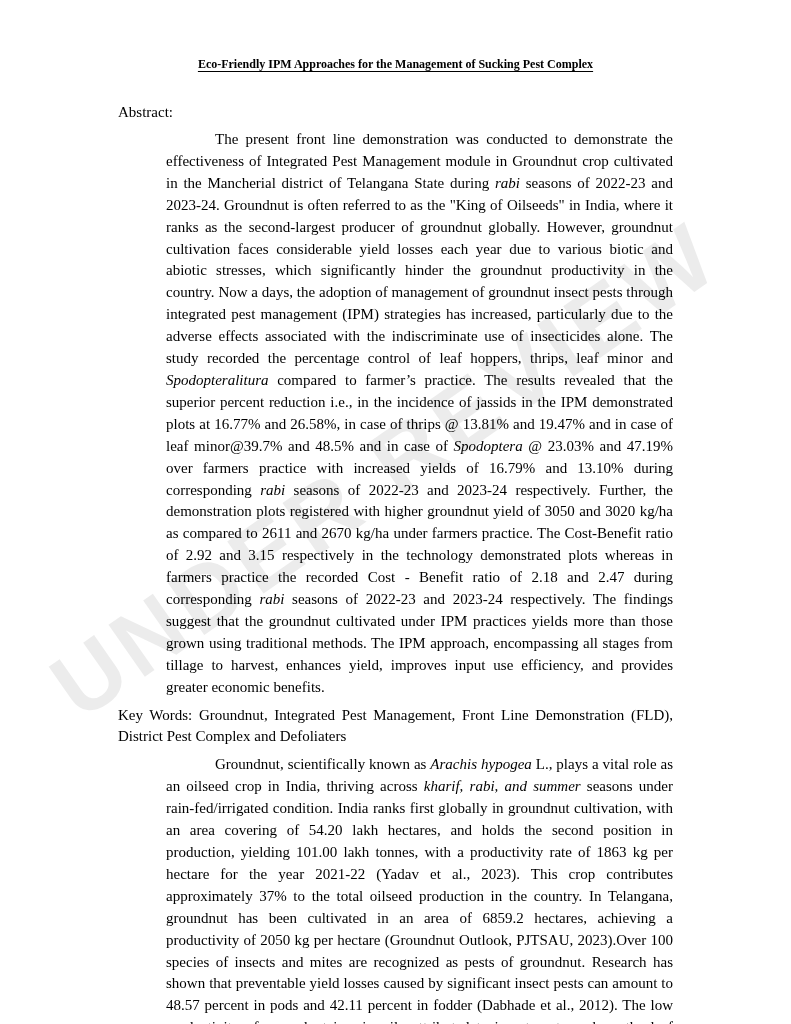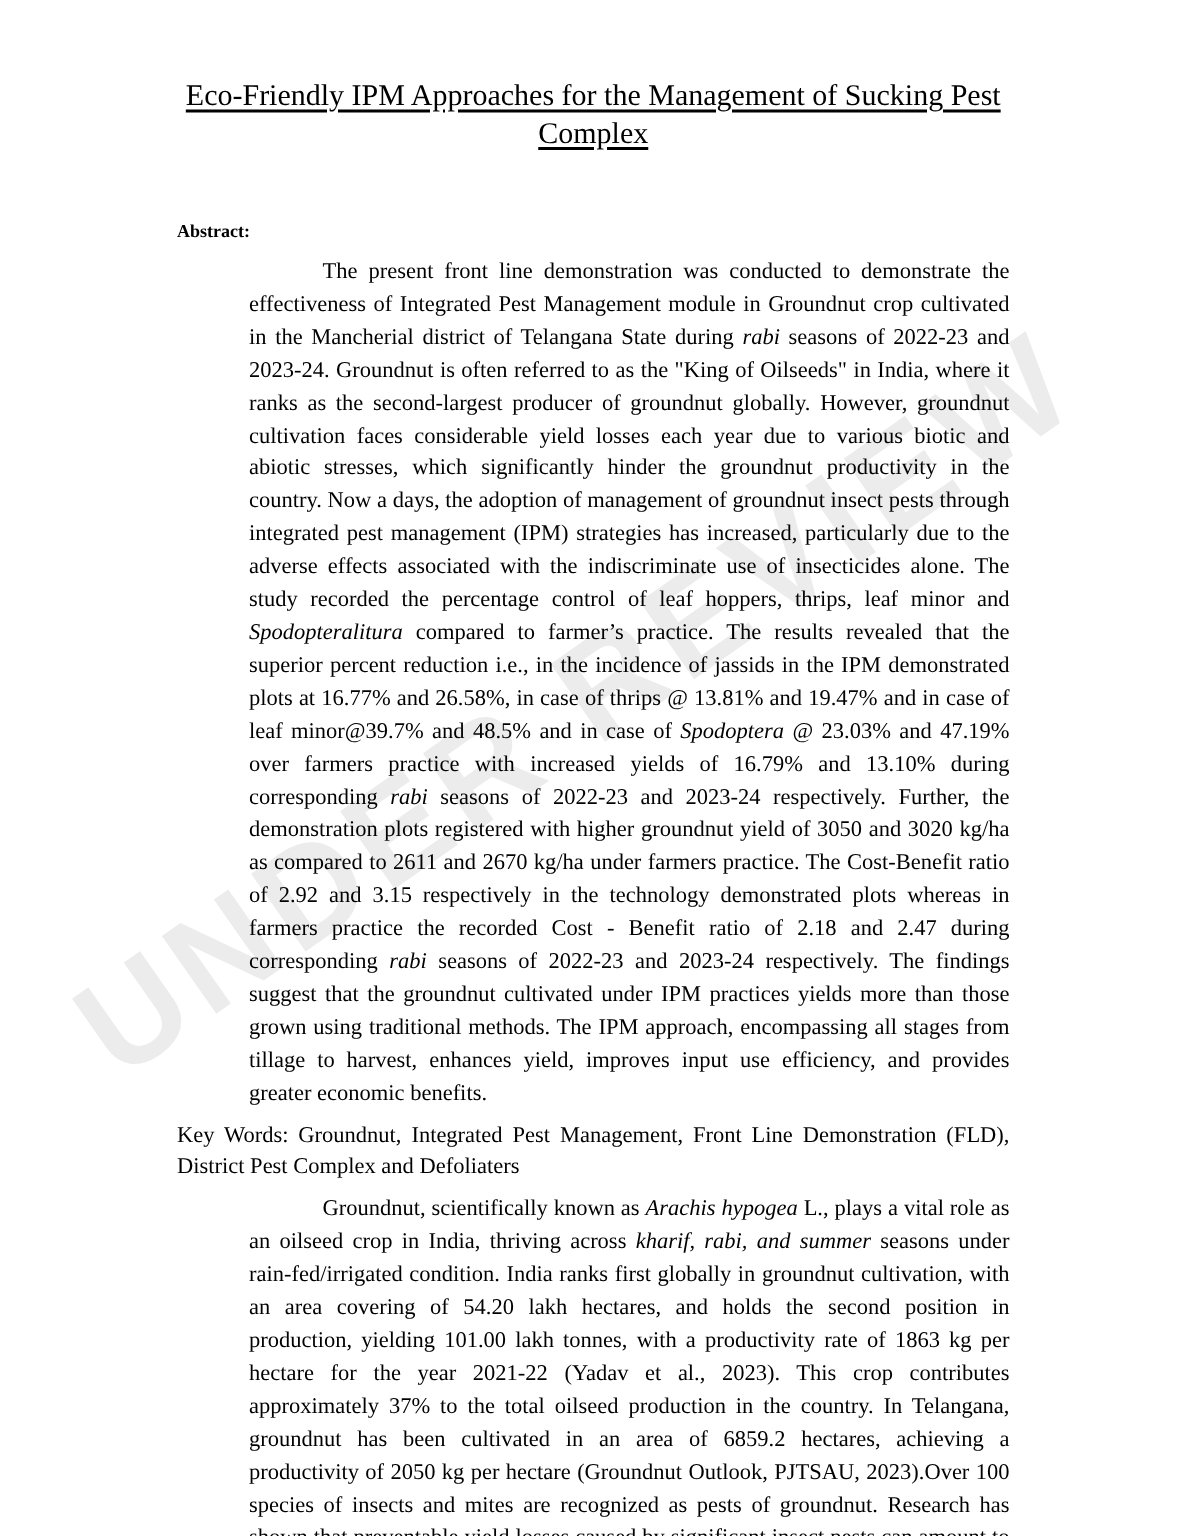--- a/index.html
+++ b/index.html
@@ -30,32 +30,32 @@
     letter-spacing: 6px;
     color: rgba(110, 110, 110, 0.13);
     white-space: nowrap;
     z-index: 0;
     pointer-events: none;
     user-select: none;
   }
   .content { position: relative; z-index: 1; }
   h1.title {
     text-align: center;
-    font-size: 20px;
-    font-weight: normal;
+    font-size: 12px;
+    font-weight: bold;
     line-height: 25px;
-    margin: 0 -12px 41px -12px;
+    margin: 0 -12px 24px -12px;
   }
   h1.title .tline {
     text-decoration: underline;
     text-underline-offset: 3px;
   }
   .heading {
-    font-weight: bold;
-    font-size: 12px;
+    font-weight: normal;
+    font-size: 15px;
     line-height: 22px;
     margin: 13px 0 6px 0;
   }
   p.body {
     font-size: 15px;
     line-height: 21.9px;
     text-align: justify;
     margin: 0 0 6px 0;
   }
   p.indent { text-indent: 49px; margin-left: 48px; }

